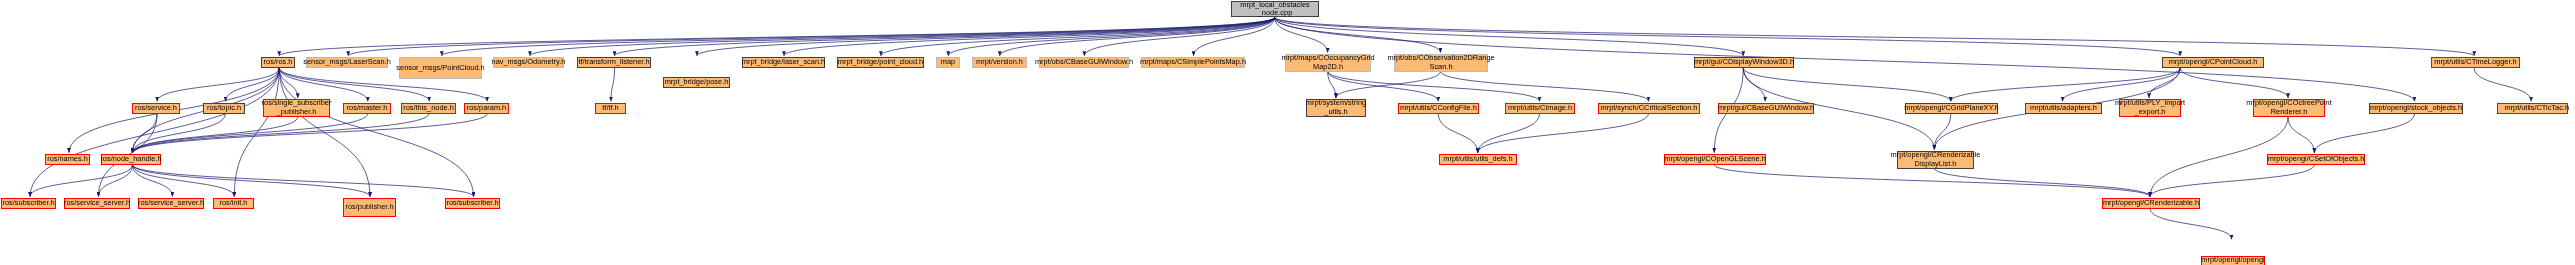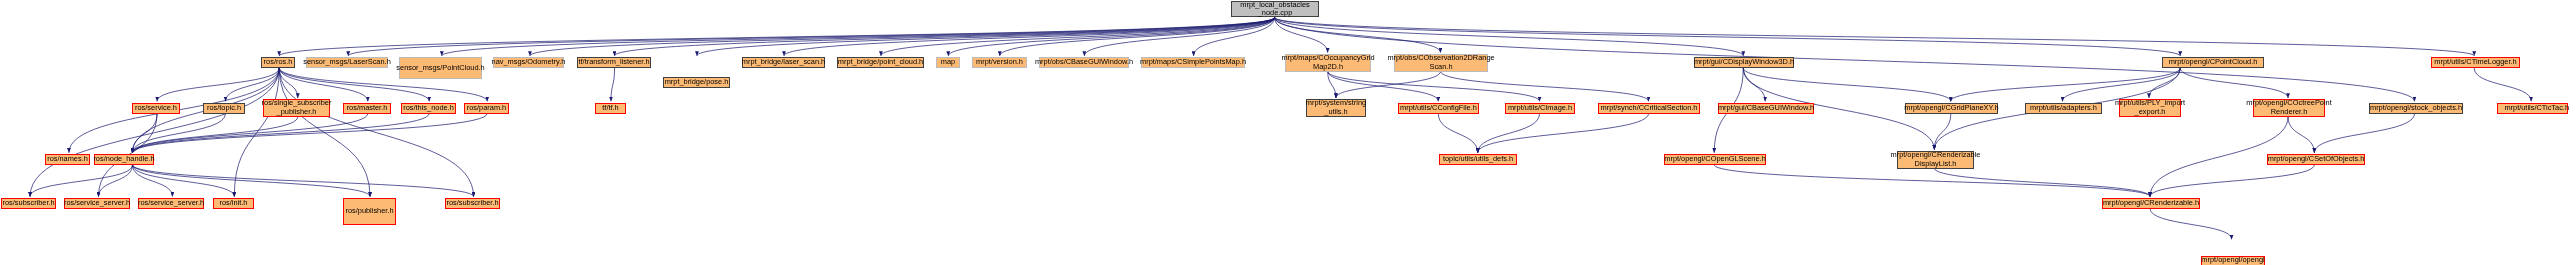--- a/index.html
+++ b/index.html
@@ -177,30 +177,30 @@
       <div class="node red" style="left: 1718px; top: 103px; width: 96px; height: 11px;">mrpt/gui/CBaseGUIWindow.h</div>
       <div class="node dark" style="left: 1905px; top: 103px; width: 93px; height: 11px;">mrpt/opengl/CGridPlaneXY.h</div>
       <div class="node dark" style="left: 2025px; top: 103px; width: 77px; height: 11px;">mrpt/utils/adapters.h</div>
       <div class="node red" style="left: 2119px; top: 99px; width: 62px; height: 17.5px;">mrpt/utils/PLY_import
 _export.h</div>
       <div class="node red" style="left: 2253px; top: 99px; width: 72px; height: 17.5px;">mrpt/opengl/COctreePoint
 Renderer.h</div>
       <div class="node dark" style="left: 2369px; top: 103px; width: 94px; height: 11px;">mrpt/opengl/stock_objects.h</div>
       <div class="node red" style="left: 2497px; top: 103px; width: 71px; height: 11px; padding-left: 10px;">mrpt/utils/CTicTac.h</div>
       <div class="node red" style="left: 45px; top: 154px; width: 45px; height: 11px;">ros/names.h</div>
-      <div class="node red" style="left: 94px; top: 154px; width: 60px; height: 11px;">ros/node_handle.h</div>
-      <div class="node red" style="left: 1439px; top: 154px; width: 78px; height: 11px;">topic/utils/utils_defs.h</div>
+      <div class="node red" style="left: 101px; top: 154px; width: 60px; height: 11px;">ros/node_handle.h</div>
+      <div class="node red" style="left: 1439px; top: 154px; width: 78px; height: 11px;">mrpt/utils/utils_defs.h</div>
       <div class="node red" style="left: 1664px; top: 154px; width: 102px; height: 11px;">mrpt/opengl/COpenGLScene.h</div>
       <div class="node dark" style="left: 1897px; top: 151px; width: 77px; height: 17.5px;">mrpt/opengl/CRenderizable
 DisplayList.h</div>
       <div class="node red" style="left: 2267px; top: 154px; width: 98px; height: 11px;">mrpt/opengl/CSetOfObjects.h</div>
       <div class="node red" style="left: 1.1px; top: 198px; width: 55px; height: 11px;">ros/subscriber.h</div>
       <div class="node red" style="left: 64px; top: 198px; width: 66px; height: 11px;">ros/service_server.h</div>
       <div class="node red" style="left: 138px; top: 198px; width: 66px; height: 11px;">ros/service_server.h</div>
       <div class="node red" style="left: 213px; top: 198px; width: 41px; height: 11px;">ros/init.h</div>
-      <div class="node red" style="left: 343px; top: 198px; width: 53px; height: 27px;">ros/publisher.h</div>
+      <div class="node red" style="left: 343px; top: 198px; width: 53px; height: 19px;">ros/publisher.h</div>
       <div class="node red" style="left: 445px; top: 198px; width: 55px; height: 11px;">ros/subscriber.h</div>
       <div class="node red" style="left: 2102px; top: 198px; width: 98px; height: 11px;">mrpt/opengl/CRenderizable.h</div>
       <div class="node red" style="left: 2201px; top: 256px; width: 64px; height: 17.5px;">mrpt/opengl/opengl
 _fonts.h</div>
     </div>
 </div>
 
 
 </body></html>

